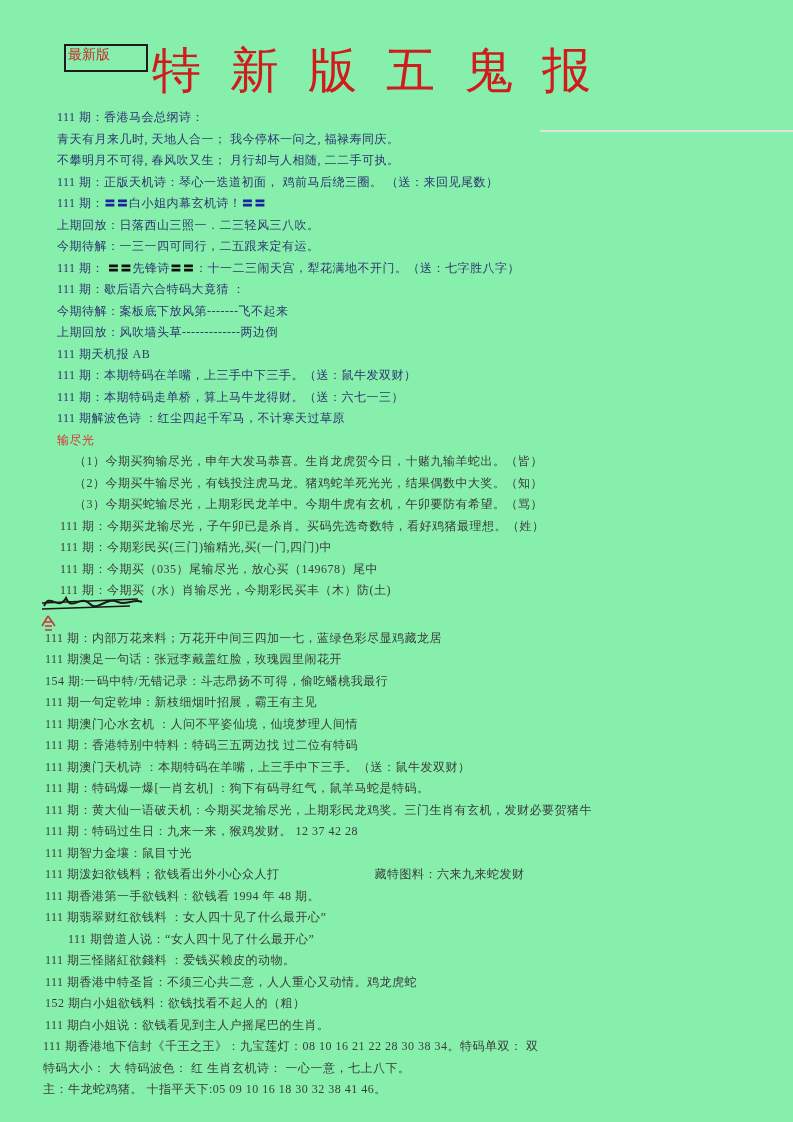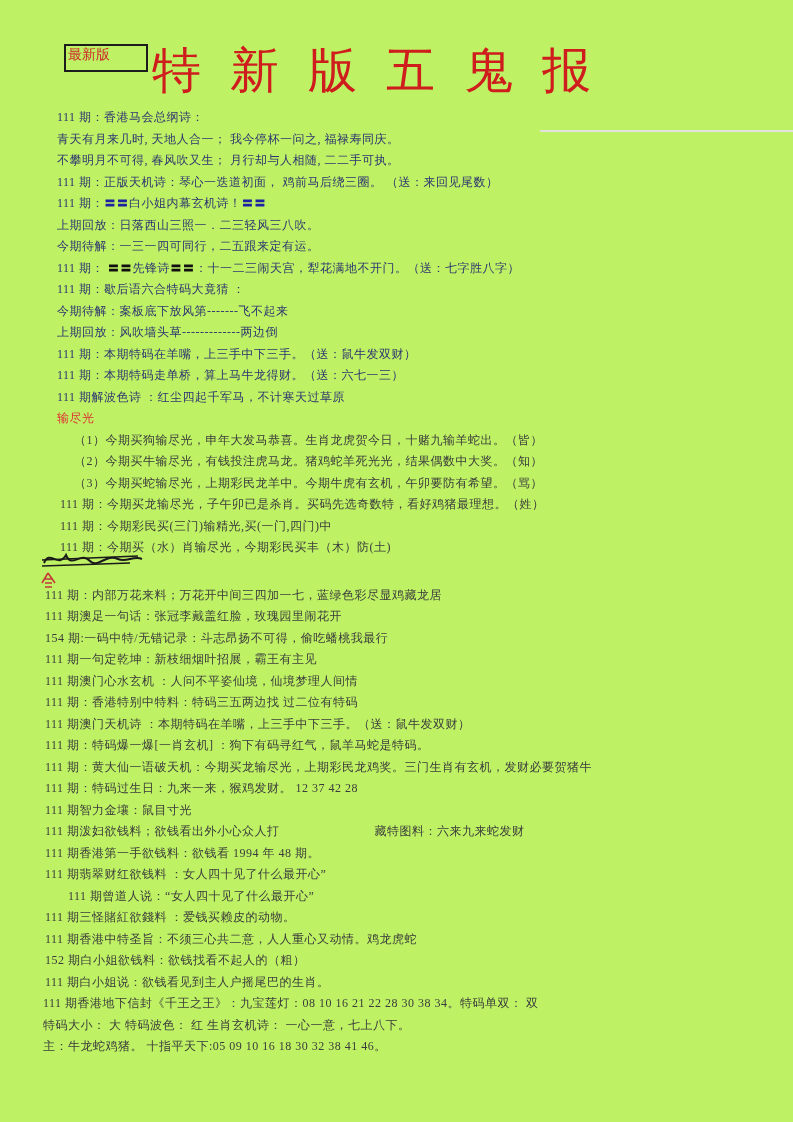--- a/index.html
+++ b/index.html
@@ -1,19 +1,19 @@
 <!DOCTYPE html>
 <html style="--title_red: #cf1d1d; --badge_red: #cc2a2a; --navy: #2e3470; --ink: #3b3b3b; --red: #dd3333; --block_blue: #1c22a0;"><head>
 <meta charset="utf-8">
 <style>
   html,body{margin:0;padding:0;background:#ffffff;}
   .page{
     position:relative;
     width:793px;height:1122px;
-    background:#bef264;
+    background:#86efac;
     overflow:hidden;
     font-family:"Liberation Serif","DejaVu Serif",serif;
   }
   .header{position:relative;height:107px;}
   .badge{
     position:absolute;left:64px;top:44px;
     width:84px;height:28px;
     border:2px solid #1c1c1c;
     box-sizing:border-box;
   }
@@ -64,29 +64,31 @@
       <div class="line navy" style="margin-left: 57px;">青天有月来几时, 天地人合一；  我今停杯一问之, 福禄寿同庆。</div>
       <div class="line navy" style="margin-left: 57px;">不攀明月不可得, 春风吹又生；  月行却与人相随, 二二手可执。</div>
       <div class="line navy" style="margin-left: 57px;">111 期：正版天机诗：琴心一迭道初面，  鸡前马后绕三圈。    （送：来回见尾数）</div>
       <div class="line navy" style="margin-left: 57px;"><span>111 期：</span><span class="c-blue">〓〓</span><span>白小姐内幕玄机诗！</span><span class="c-blue">〓〓</span></div>
       <div class="line navy" style="margin-left: 57px;">上期回放：日落西山三照一．二三轻风三八吹。</div>
       <div class="line navy" style="margin-left: 57px;">今期待解：一三一四可同行，二五跟来定有运。</div>
       <div class="line navy" style="margin-left: 57px;"><span>111 期：  </span><span class="c-black">〓〓</span><span>先锋诗</span><span class="c-black">〓〓</span><span>：十一二三闹天宫，犁花满地不开门。（送：七字胜八字）</span></div>
       <div class="line navy" style="margin-left: 57px;">111 期：歇后语六合特码大竟猜 ：</div>
       <div class="line navy" style="margin-left: 57px;">今期待解：案板底下放风第-------飞不起来</div>
       <div class="line navy" style="margin-left: 57px;">上期回放：风吹墙头草-------------两边倒</div>
+      <div class="line navy" style="margin-left: 57px;">111 期天机报 AB</div>
       <div class="line navy" style="margin-left: 57px;">111 期：本期特码在羊嘴，上三手中下三手。（送：鼠牛发双财）</div>
       <div class="line navy" style="margin-left: 57px;">111 期：本期特码走单桥，算上马牛龙得财。（送：六七一三）</div>
       <div class="line navy" style="margin-left: 57px;">111 期解波色诗 ：红尘四起千军马，不计寒天过草原</div>
       <div class="line red" style="margin-left: 57px;">输尽光</div>
       <div class="line body" style="margin-left: 74px;">（1）今期买狗输尽光，申年大发马恭喜。生肖龙虎贺今日，十赌九输羊蛇出。（皆）</div>
       <div class="line body" style="margin-left: 74px;">（2）今期买牛输尽光，有钱投注虎马龙。猪鸡蛇羊死光光，结果偶数中大奖。（知）</div>
       <div class="line body" style="margin-left: 74px;">（3）今期买蛇输尽光，上期彩民龙羊中。今期牛虎有玄机，午卯要防有希望。（骂）</div>
       <div class="line body" style="margin-left: 60px;">111 期：今期买龙输尽光，子午卯已是杀肖。买码先选奇数特，看好鸡猪最理想。（姓）</div>
       <div class="line body" style="margin-left: 60px;">111 期：今期彩民买(三门)输精光,买(一门,四门)中</div>
+      <div class="line body" style="margin-left: 60px;">111 期：今期买（035）尾输尽光，放心买（149678）尾中</div>
       <div class="line body" style="margin-left: 60px;">111 期：今期买（水）肖输尽光，今期彩民买丰（木）防(土)</div>
     <div class="scribble">
       <svg width="120" height="46" viewBox="0 0 120 46">
         <path d="M6 20 C12 6 20 26 28 12 C34 26 42 8 52 18 C60 26 68 10 80 16 C88 20 96 12 104 16" fill="none" stroke="#1a1a1a" stroke-width="2"></path>
         <path d="M4 17 L100 13" fill="none" stroke="#1a1a1a" stroke-width="1.6"></path>
         <path d="M4 23 L92 20" fill="none" stroke="#1a1a1a" stroke-width="1.6"></path>
         <path d="M10 30 L4 40 M10 30 L17 40 M6 36 L15 36 M7 40 L14 40 M7 44 L14 44" fill="none" stroke="#c43a3a" stroke-width="1.6"></path>
       </svg>
     </div>
   <div class="line body" style="margin-left: 45px;">111 期：内部万花来料；万花开中间三四加一七，蓝绿色彩尽显鸡藏龙居</div>

